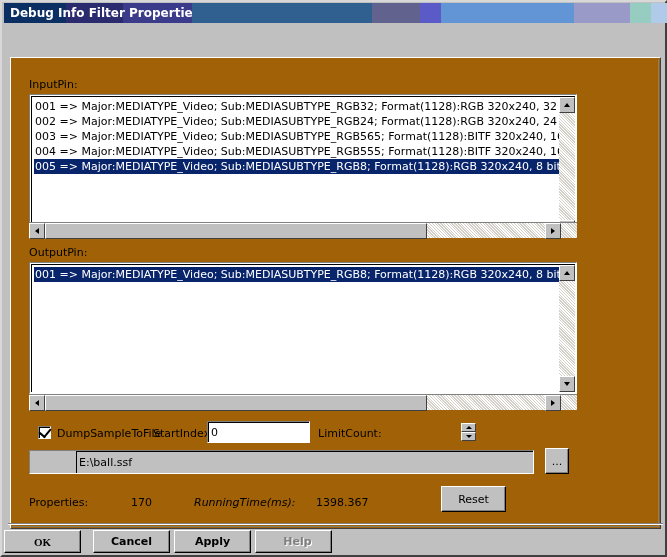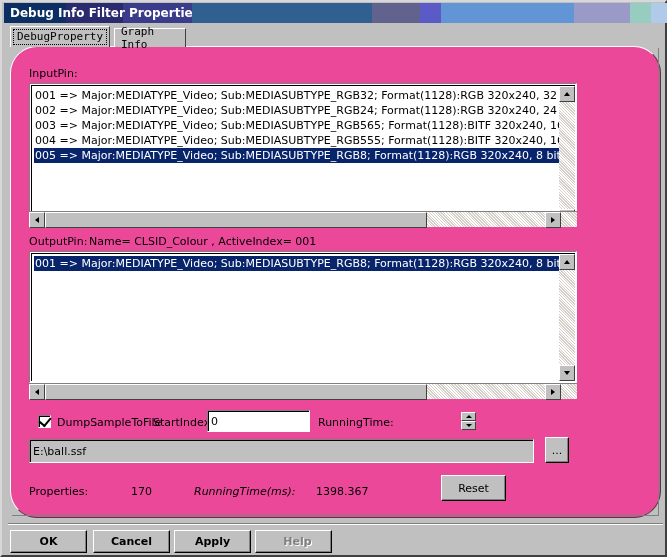--- a/index.html
+++ b/index.html
@@ -89,29 +89,28 @@
   .tab-inactive {
     left: 104px;
     top: 1px;
     height: 19px;
     z-index: 1;
   }
 
   
   .panel {
     position: absolute;
-    left: 8px; top: 44px;
+    left: 8px; top: 55px;
     width: 651px; height: 472px;
-    background: #ec4899;
+    background: #a16207;
     border-top: 1px solid #ffffff;
     border-left: 1px solid #ffffff;
     border-right: 1px solid #404040;
     border-bottom: 1px solid #404040;
     box-sizing: border-box;
-    border-radius: 27px;
   }
   .panel-inner {
     position: absolute;
     left: 1px; top: 1px;
     width: 647px; height: 468px;
     border-right: 1px solid #808080;
     border-bottom: 1px solid #808080;
     box-sizing: border-box;
   }
 
@@ -263,20 +262,21 @@
     align-items: center;
     padding-left: 2px;
     font-family: "DejaVu Sans", "Liberation Sans", sans-serif;
     font-size: 11px;
     color: #000;
     white-space: nowrap;
     overflow: hidden;
   }
   .textfield.disabled .tf-in {
     background: #c0c0c0;
+    margin-left: 46px;
   }
   .textfield.disabled { background: #c0c0c0; }
 
   
   .spin {
     position: absolute;
     width: 15px;
     background: #c0c0c0;
   }
   .spin-btn {
@@ -346,28 +346,20 @@
     <div class="tb-seg tb-main" style="width:182px;background:linear-gradient(to right,#0b2f63 0,#0b2f63 62px,#2a2a6e 62px,#2a2a6e 119px,#3b3b8c 119px,#3b3b8c 182px);">Debug Info Filter Properties</div>
     <div class="tb-seg" style="width:180px;background:#306090;"></div>
     <div class="tb-seg" style="width:48px;background:#61628e;"></div>
     <div class="tb-seg" style="width:21px;background:#5b5bc8;"></div>
     <div class="tb-seg" style="width:133px;background:#6295d6;"></div>
     <div class="tb-seg" style="width:56px;background:#9a9ac8;"></div>
     <div class="tb-seg" style="width:21px;background:#96cdc0;"></div>
     <div class="tb-seg" style="flex:1;background:#b0cbe9;"></div>
   </div>
 
-  <div class="tabstrip">
-    <div class="tab tab-active" style="width:100px;">
-      <span class="focusrect">DebugProperty</span>
-    </div>
-    <div class="tab tab-inactive" style="width:72px;">
-      <span>Graph Info</span>
-    </div>
-  </div>
 
   <div class="panel">
     <div class="panel-inner"></div>
 
     <div class="lbl" style="left:18px; top:20px;">InputPin:</div>
 
     <div class="listbox" style="left:18px; top:36px; width:548px; height:144px;">
       <div class="listbox-in">
         <div class="rows" style="width:528px;">
           <div class="row">001 =&gt; Major:MEDIATYPE_Video;  Sub:MEDIASUBTYPE_RGB32;  Format(1128):RGB 320x240, 32 bits, 30720</div>
@@ -392,21 +384,20 @@
       <div class="sb-btn" style="left:0; top:0;">
           <span class="arrow-left"></span>
         </div>
       <div class="sb-thumb" style="left:16px; top:0; width:382px; height:16px;"></div>
       <div class="sb-btn" style="right:16px; top:0;">
           <span class="arrow-right"></span>
         </div>
     </div>
 
     <div class="lbl" style="left:18px; top:188px;">OutputPin:</div>
-    <div class="lbl" style="left:78px; top:188px;">Name= CLSID_Colour , ActiveIndex= 001</div>
 
     <div class="listbox" style="left:18px; top:204px; width:548px; height:132px;">
       <div class="listbox-in">
         <div class="rows" style="width:528px;">
           <div class="row sel">001 =&gt; Major:MEDIATYPE_Video;  Sub:MEDIASUBTYPE_RGB8;  Format(1128):RGB 320x240, 8 bits, 76800 Si</div>
         </div>
         <div class="sb-v" style="right:0; top:0; bottom:0;">
           <div class="sb-btn" style="left:0; top:0;">
               <span class="arrow-up"></span>
             </div>
@@ -431,21 +422,21 @@
       <div class="inner"></div>
       <div class="tick"></div>
     </div>
     <div class="lbl" style="left:46px; top:369px;">DumpSampleToFile</div>
 
     <div class="lbl" style="left:142px; top:369px;">StartIndex:</div>
     <div class="textfield" style="left:196px; top:363px; width:103px; height:22px;">
       <div class="tf-in">0</div>
     </div>
 
-    <div class="lbl" style="left:307px; top:369px;">RunningTime:</div>
+    <div class="lbl" style="left:307px; top:369px;">LimitCount:</div>
     <div class="spin" style="left:450px; top:365px; height:18px;">
       <div class="spin-btn" style="top:0;">
           <span class="arrow-up"></span>
         </div>
       <div class="spin-btn" style="top:9px;">
           <span class="arrow-down"></span>
         </div>
     </div>
 
     <div class="textfield disabled" style="left:18px; top:392px; width:505px; height:24px;">
@@ -461,21 +452,21 @@
     <div class="lbl" style="left:183px; top:438px;font-style:italic;">RunningTime(ms):</div>
     <div class="lbl" style="left:305px; top:438px;">1398.367</div>
     <div class="btn plain" style="left:430px; top:428px; width:65px; height:26px;">
       <span class="bevel"></span>
       <span>Reset</span>
     </div>
   </div>
 
   <div class="sep" style="top:521px;"></div>
 
-  <div class="btn" style="left:8px; top:528px; width:77px; height:23px;">
+  <div class="btn" style="left:2px; top:528px; width:77px; height:23px;font-family:Liberation Serif, serif;">
     <span class="bevel"></span>
     <span>OK</span>
   </div>
   <div class="btn" style="left:172px; top:528px; width:77px; height:23px;">
     <span class="bevel"></span>
     <span>Apply</span>
   </div>
   <div class="btn" style="left:91px; top:528px; width:77px; height:23px;">
     <span class="bevel"></span>
     <span>Cancel</span>

